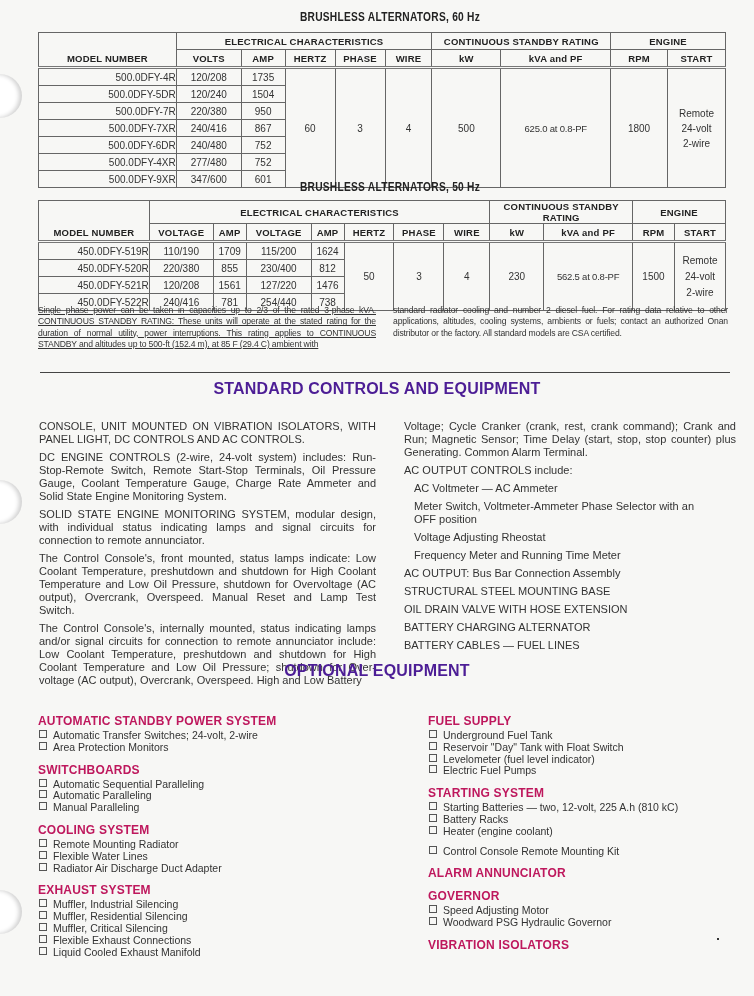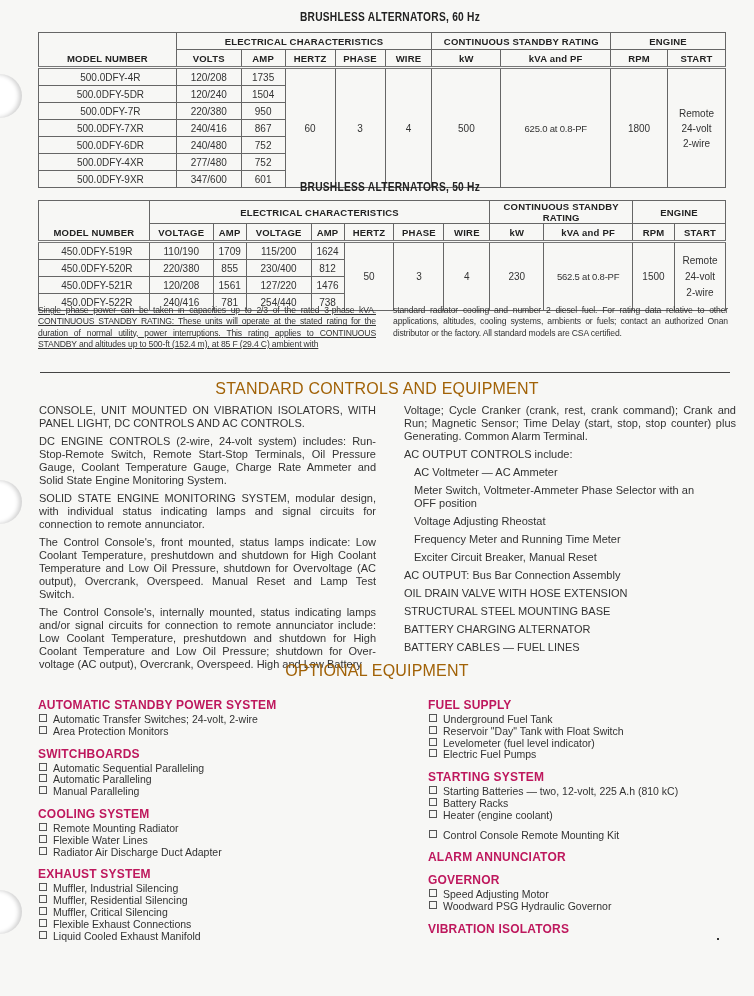--- a/index.html
+++ b/index.html
@@ -8,29 +8,29 @@
     color:#2a2a2a; font-family:"Liberation Sans", sans-serif;
   }
   .hole { position:absolute; left:-22px; width:44px; height:44px; border-radius:50%;
     background:#ffffff; box-shadow: inset -3px 0 4px rgba(0,0,0,0.18); }
   .tbl-title { position:absolute; font-family:"Liberation Sans Narrow","Liberation Sans", sans-serif;
     font-weight:bold; font-size:12px; letter-spacing:0.3px; color:#222; transform:scaleX(0.85); transform-origin:center; text-align:center; }
   table.spec { position:absolute; border-collapse:collapse; font-size:10px; color:#333;
     font-family:"Liberation Sans", sans-serif; }
   table.spec td, table.spec th { border:1px solid #666; padding:0; text-align:center; font-weight:normal; height:16px; }
   table.spec th { font-weight:bold; font-size:9.5px; letter-spacing:0.2px; color:#222; }
-  table.spec td.model { text-align:center; padding-left:6px; }
+  table.spec td.model { text-align:right; padding-left:6px; }
   table.spec tr.dbl td, table.spec tr.dbl th { border-top:3px double #777; }
   .spec .cond { font-size:9.5px; letter-spacing:-0.2px; }
   .notes { position:absolute; top:305px; font-size:8.6px; line-height:11.3px; color:#333;
     font-family:"Liberation Sans", sans-serif; text-align:justify; letter-spacing:-0.15px; }
   .rule { position:absolute; left:40px; right:24px; top:372px; height:1px; background:#444; }
-  .sec-title { position:absolute; left:0; width:754px; text-align:center; font-weight:normal;
-    font-size:16px; color:#a16207; letter-spacing:0.2px; }
-  .col { position:absolute; font-size:11px; line-height:13px; color:#333; }
+  .sec-title { position:absolute; left:0; width:754px; text-align:center; font-weight:bold;
+    font-size:16px; color:#4c1d95; letter-spacing:0.2px; }
+  .col { position:absolute; font-size:11px; line-height:13px; color:#333;margin-top:16px; }
   .col p { margin:0 0 5px 0; text-align:justify; }
   .col .ind { padding-left:10px; text-align:left; }
   .col .line { margin:0 0 5px 0; }
   .opt h3 { margin:0; font-size:12px; font-weight:bold; color:#be185d; letter-spacing:0.2px; line-height:16px; }
   .opt ul { list-style:none; margin:1px 0 8px 0; padding:0; }
   .opt li { font-size:10.5px; line-height:11.8px; color:#333; }
   .opt li .box { display:inline-block; width:6px; height:6px; border:1px solid #555; margin:0 6px 0 1px; vertical-align:1px; }
   .dot { position:absolute; left:717px; top:938px; width:2px; height:2px; background:#333; }
 </style>
 </head>
@@ -214,24 +214,23 @@
   <p>The Control Console's, internally mounted, status indicating lamps and/or signal circuits for connection to remote annunciator include: Low Coolant Temperature, preshutdown and shutdown for High Coolant Temperature and Low Oil Pressure; shutdown for Over-voltage (AC output), Overcrank, Overspeed. High and Low Battery</p>
 </div>
 
 <div class="col" style="left:404px; top:404px; width:332px;">
   <p>Voltage; Cycle Cranker (crank, rest, crank command); Crank and Run; Magnetic Sensor; Time Delay (start, stop, stop counter) plus Generating. Common Alarm Terminal.</p>
   <div class="line">AC OUTPUT CONTROLS include:</div>
   <div class="line ind">AC Voltmeter — AC Ammeter</div>
   <div class="line ind" style="width:290px;">Meter Switch, Voltmeter-Ammeter Phase Selector with an OFF position</div>
   <div class="line ind">Voltage Adjusting Rheostat</div>
   <div class="line ind">Frequency Meter and Running Time Meter</div>
-  <div class="line ind">Exciter Circuit Breaker, Manual Reset</div>
   <div class="line">AC OUTPUT: Bus Bar Connection Assembly</div>
+  <div class="line">STRUCTURAL STEEL MOUNTING BASE</div>
   <div class="line">OIL DRAIN VALVE WITH HOSE EXTENSION</div>
-  <div class="line">STRUCTURAL STEEL MOUNTING BASE</div>
   <div class="line">BATTERY CHARGING ALTERNATOR</div>
   <div class="line">BATTERY CABLES — FUEL LINES</div>
 </div>
 
 <div class="sec-title" style="top:662px;">OPTIONAL EQUIPMENT</div>
 
 <div class="col opt" id="opt-left" style="left:38px; top:697px; width:340px;">
     <h3>AUTOMATIC STANDBY POWER SYSTEM</h3>
     <ul>
       <li><span class="box"></span><span>Automatic Transfer Switches; 24-volt, 2-wire</span></li>

